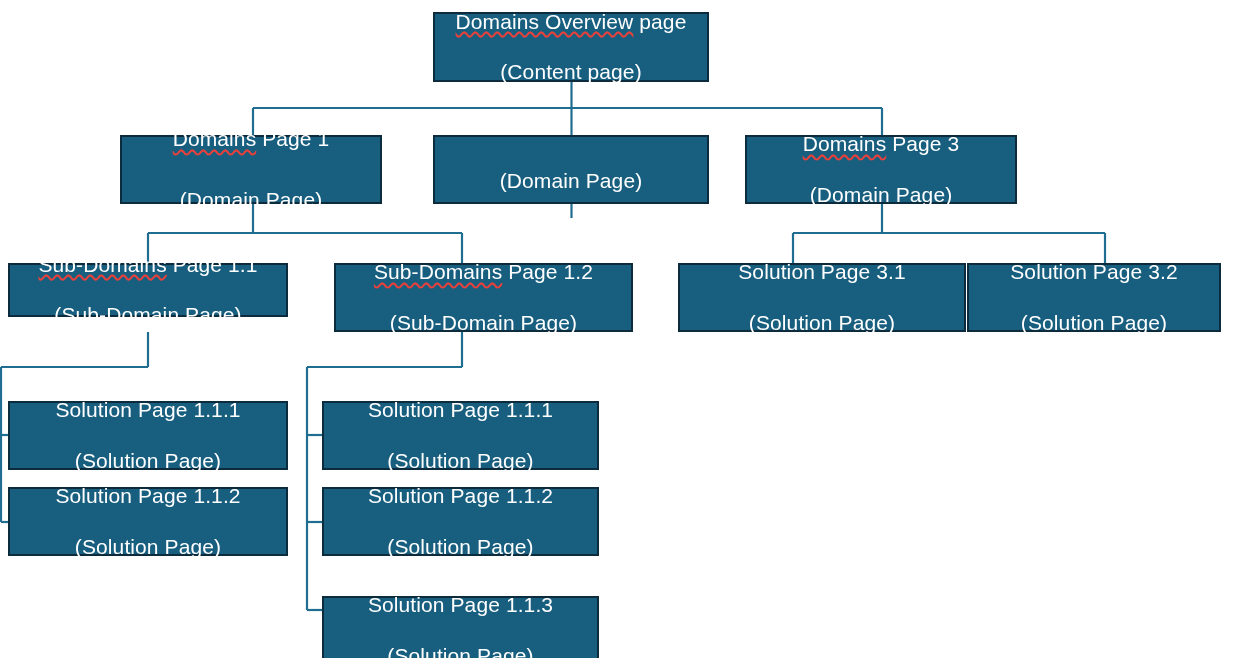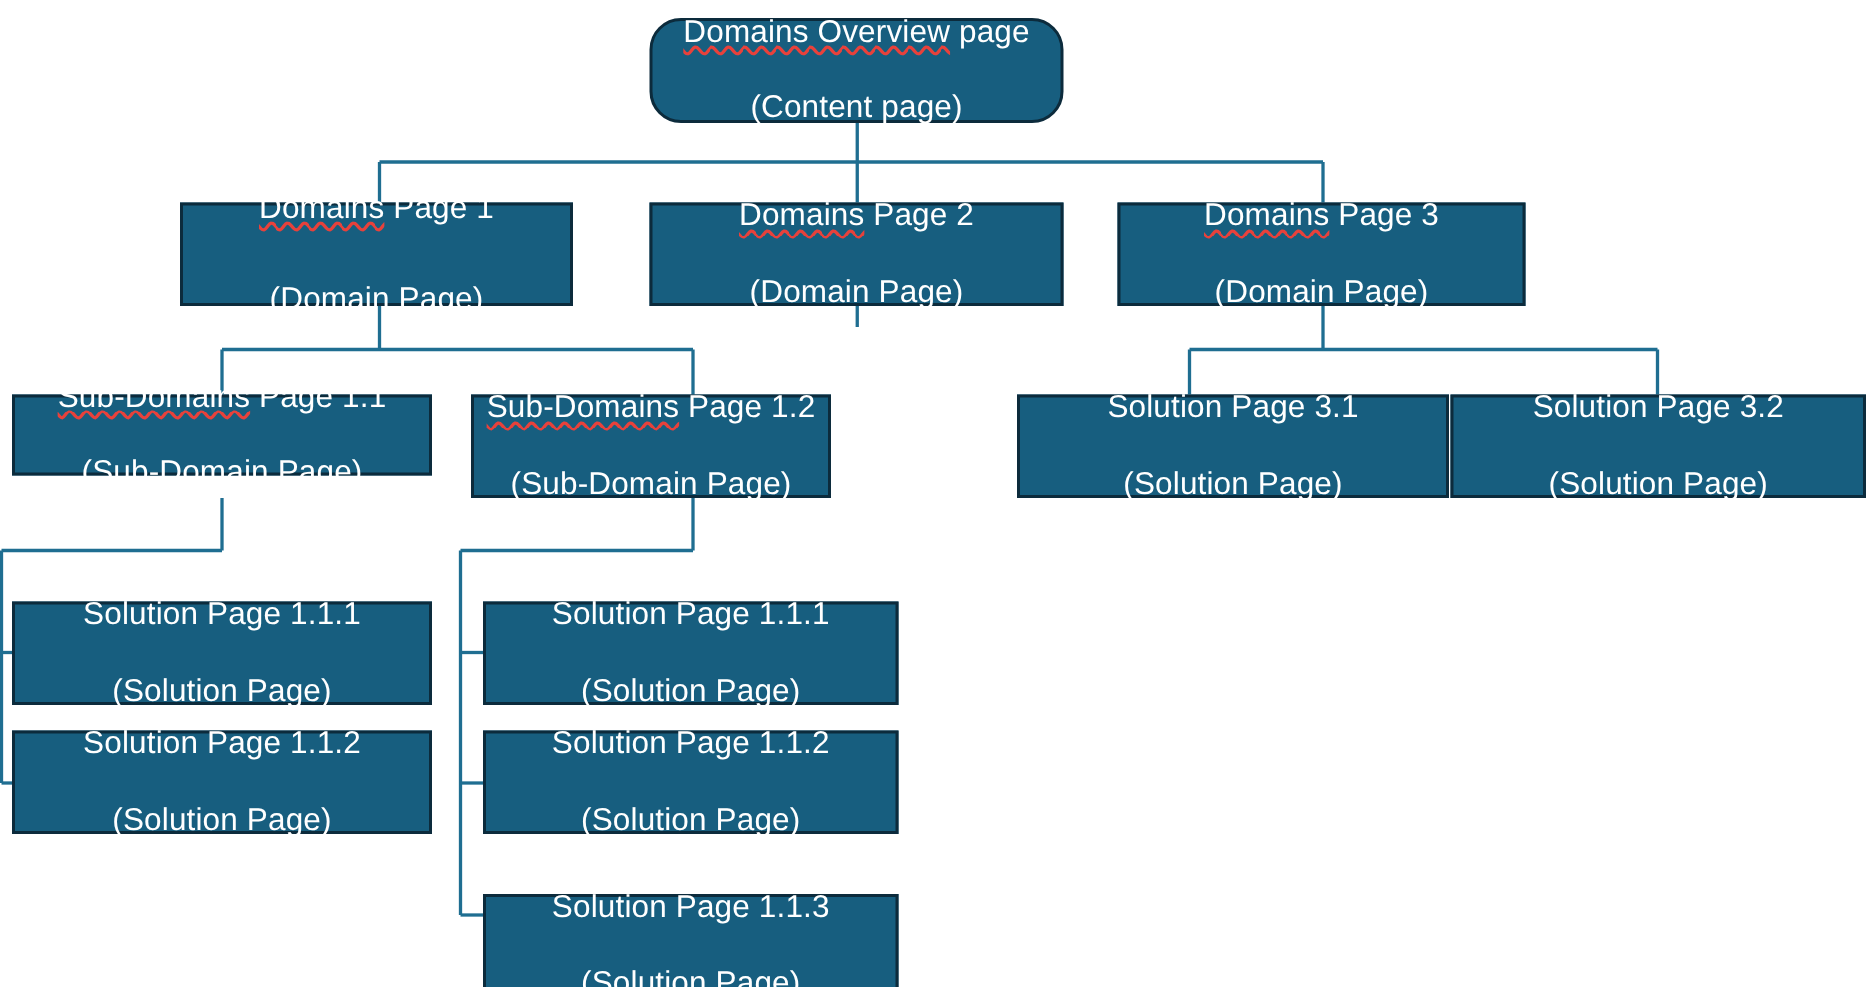--- a/index.html
+++ b/index.html
@@ -93,56 +93,55 @@
 
       <path d="M462,332 L462,367"></path>
       <path d="M462,367 L307,367"></path>
       <path d="M307,367 L307,610"></path>
       <path d="M307,435 L322,435"></path>
       <path d="M307,522 L322,522"></path>
       <path d="M307,610 L322,610"></path>
     </g>
   </svg>
 
-  <div class="node" style="left:433px;top:12px;width:276px;height:70px;border-radius:21px;">
+  <div class="node" style="left:433px;top:12px;width:276px;height:70px;">
     <span class="line1"><span class="spell">Domains Overview</span><span> page</span></span>
     <span class="line2">(Content page)</span>
   </div>
 
   <div class="node" style="left:120px;top:135px;width:262px;height:69px;gap:10px;">
     <span class="line1"><span class="spell">Domains</span><span> Page 1</span></span>
     <span class="line2">(Domain Page)</span>
   </div>
 
   <div class="node" style="left:433px;top:135px;width:276px;height:69px;">
-    <span class="line1"><span class="spell">Domains</span><span> Page 2</span></span>
     <span class="line2">(Domain Page)</span>
   </div>
 
   <div class="node" style="left:745px;top:135px;width:272px;height:69px;">
     <span class="line1"><span class="spell">Domains</span><span> Page 3</span></span>
     <span class="line2">(Domain Page)</span>
   </div>
 
   <div class="node" style="left:8px;top:263px;width:280px;height:54px;">
     <span class="line1"><span class="spell">Sub-Domains</span><span> Page 1.1</span></span>
     <span class="line2">(Sub-Domain Page)</span>
   </div>
 
-  <div class="node" style="left:314px;top:263px;width:240px;height:69px;">
+  <div class="node" style="left:334px;top:263px;width:299px;height:69px;">
     <span class="line1"><span class="spell">Sub-Domains</span><span> Page 1.2</span></span>
     <span class="line2">(Sub-Domain Page)</span>
   </div>
 
   <div class="node" style="left:678px;top:263px;width:288px;height:69px;">
     <span class="line1">Solution Page 3.1</span>
     <span class="line2">(Solution Page)</span>
   </div>
 
-  <div class="node" style="left:967px;top:263px;width:277px;height:69px;">
+  <div class="node" style="left:967px;top:263px;width:254px;height:69px;">
     <span class="line1">Solution Page 3.2</span>
     <span class="line2">(Solution Page)</span>
   </div>
 
   <div class="node" style="left:8px;top:401px;width:280px;height:69px;">
     <span class="line1">Solution Page 1.1.1</span>
     <span class="line2">(Solution Page)</span>
   </div>
 
   <div class="node" style="left:8px;top:487px;width:280px;height:69px;">

